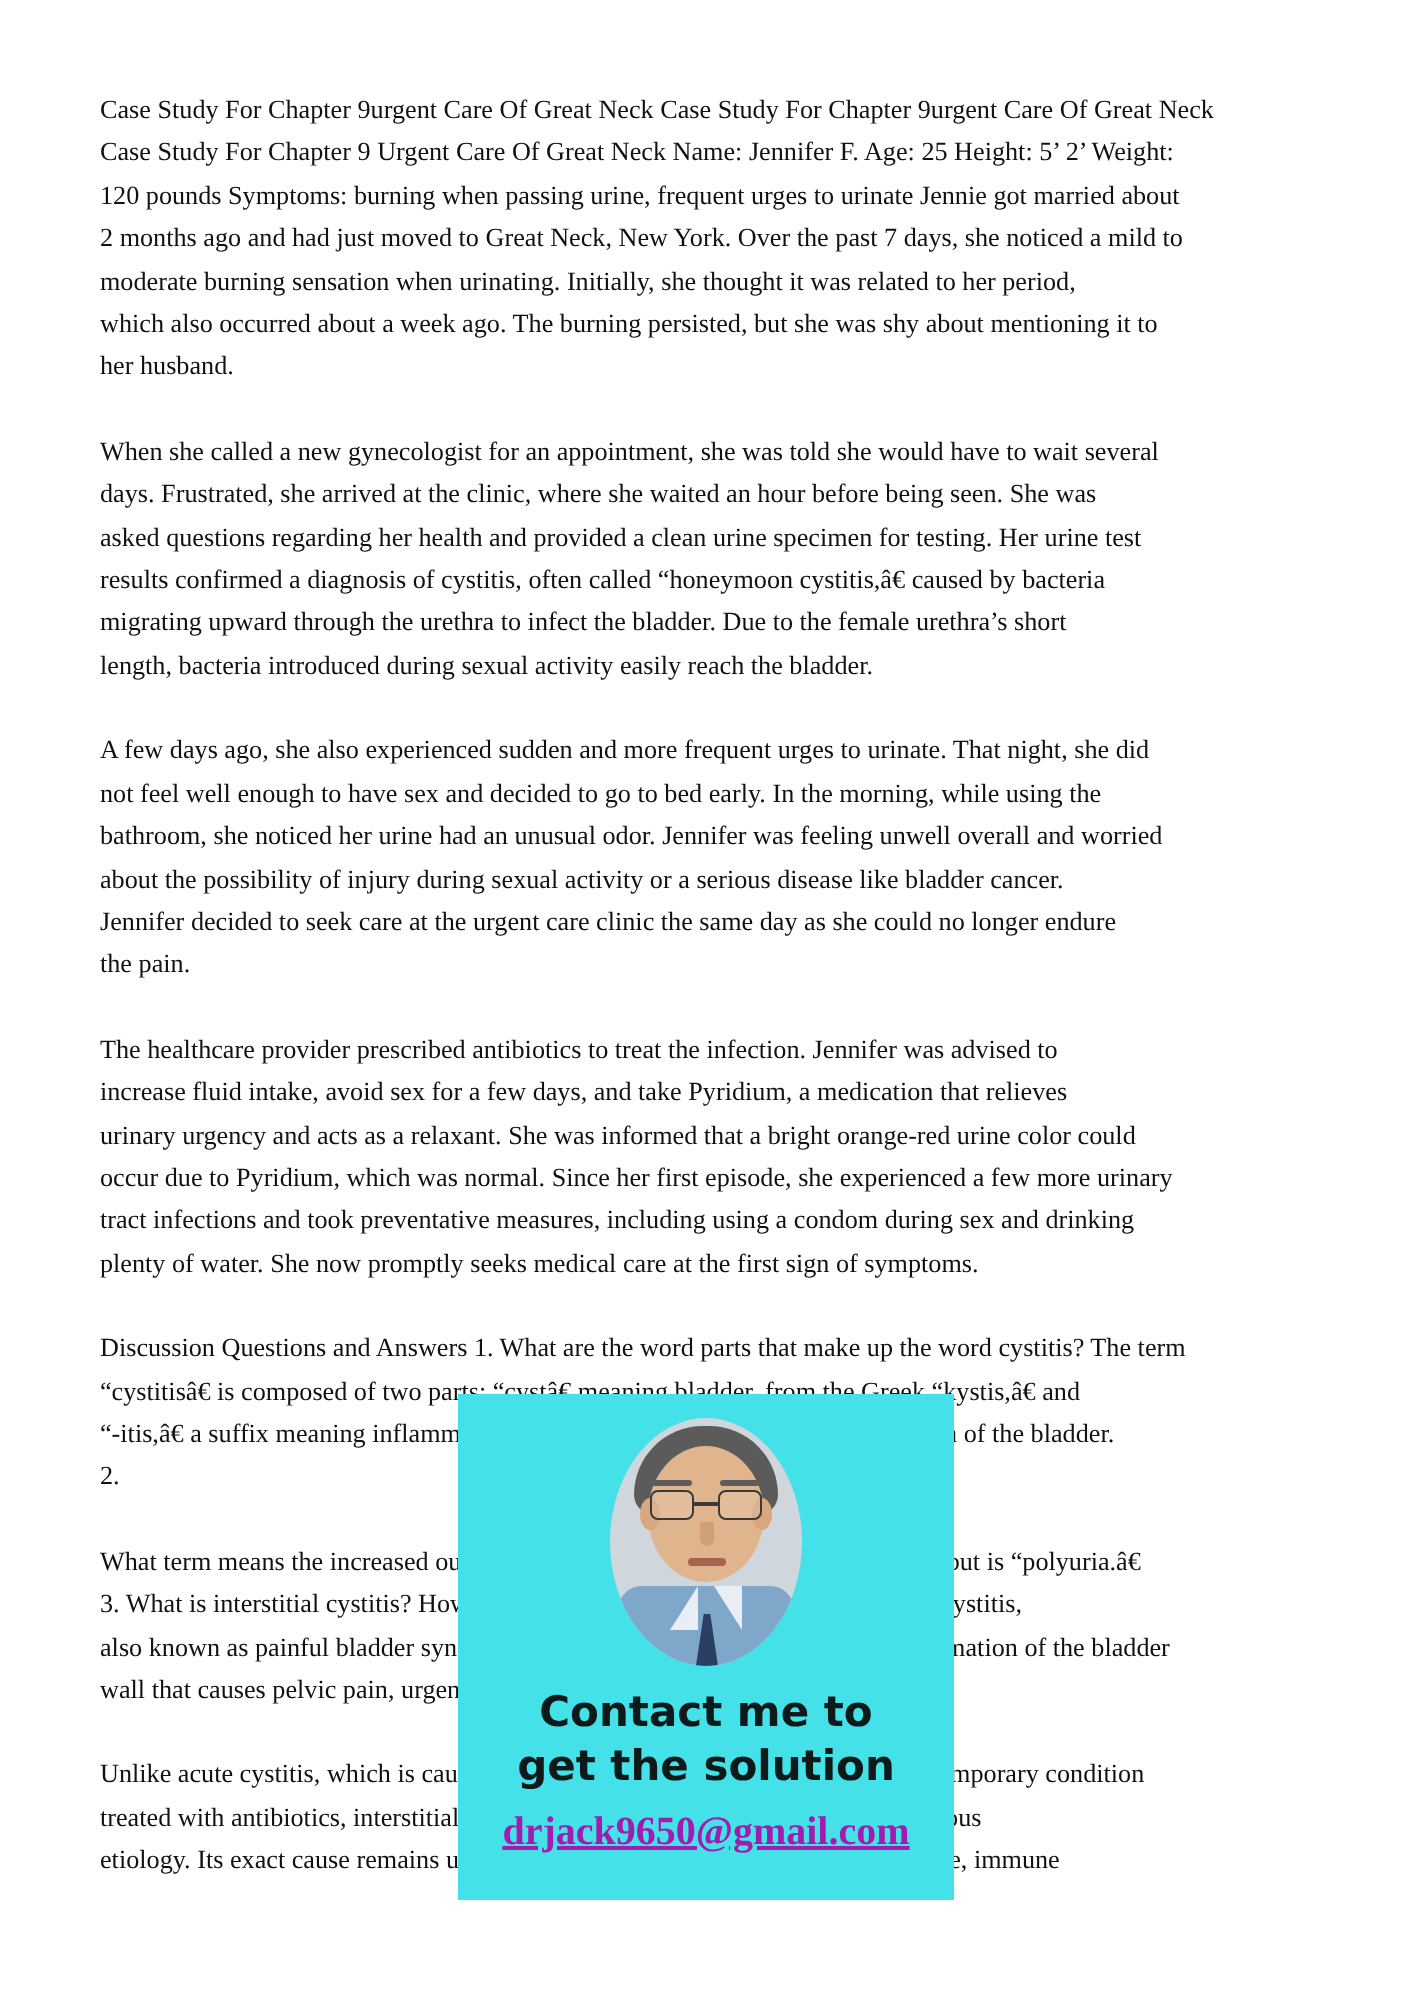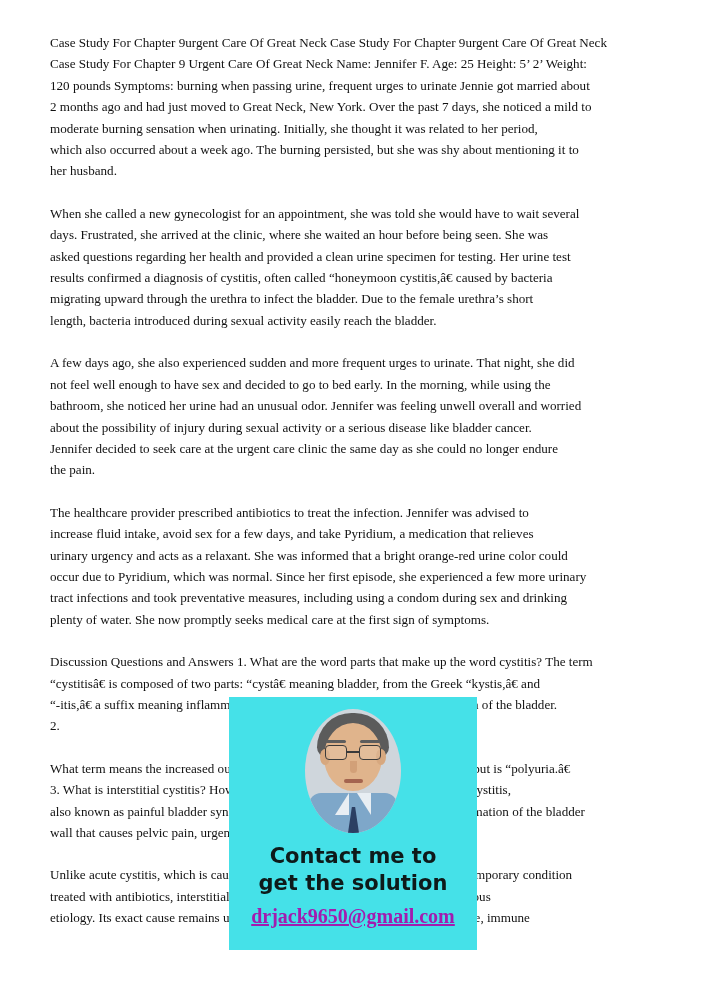--- a/index.html
+++ b/index.html
@@ -25,21 +25,21 @@
     position: absolute;
     top: 32px;
     left: 50px;
     width: 608px;
     font-size: 13.1px;
     line-height: 21.4px;
     color: #111111;
     text-align: left;
   }
   .para {
-    margin: 0 0 0 0;
+    margin: 12px 0 0 0;
     white-space: pre-wrap;
   }
   .para + .para {
     margin-top: 21px;
   }
   .overlay-card {
     position: absolute;
     left: 229px;
     top: 697px;
     width: 248px;

